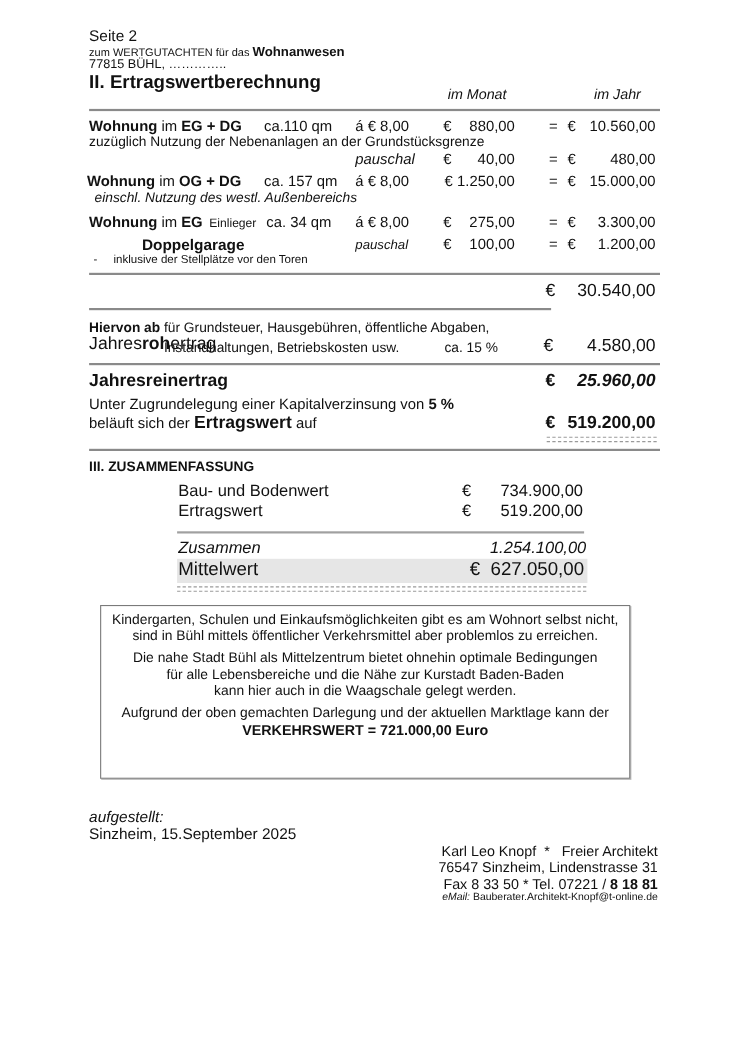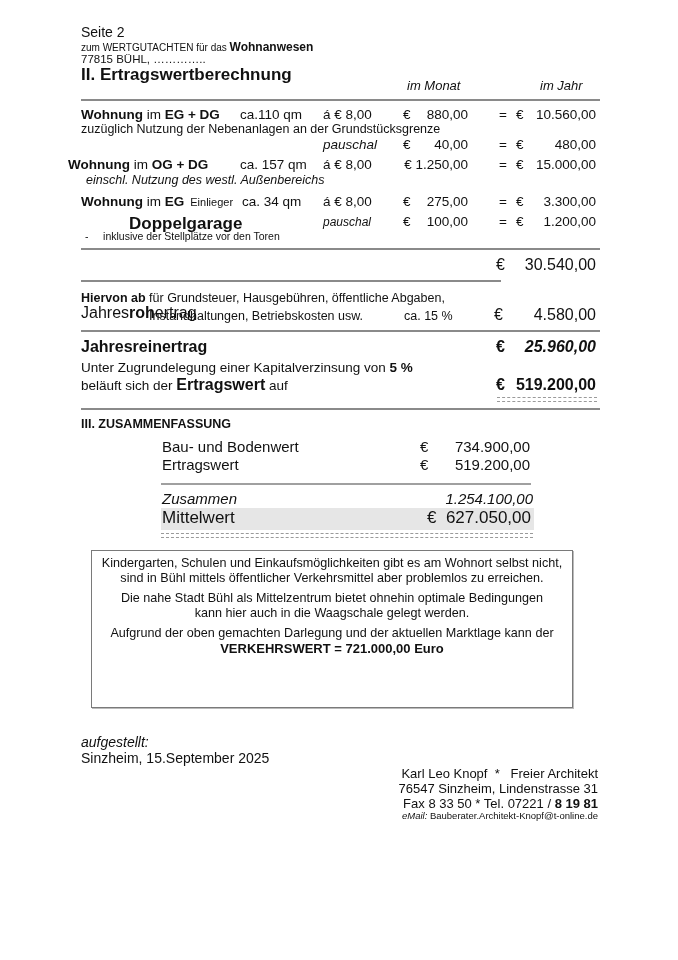--- a/index.html
+++ b/index.html
@@ -42,21 +42,21 @@
   <div class="abs" style="left:81px;top:122px;font-size:12.5px;">zuzüglich Nutzung der Nebenanlagen an der Grundstücksgrenze</div>
   <div class="abs i" style="left:323px;top:137px;font-size:13.5px;">pauschal</div>
   <div class="abs" style="left:403px;top:137px;font-size:13.5px;">€</div>
   <div class="abs r" style="left:410px;top:137px;width:58px;font-size:13.5px;">40,00</div>
   <div class="abs" style="left:499px;top:137px;font-size:13.5px;">=</div>
   <div class="abs" style="left:516px;top:137px;font-size:13.5px;">€</div>
   <div class="abs r" style="left:520px;top:137px;width:76px;font-size:13.5px;">480,00</div>
 </div>
 
 <div>
-  <div class="abs" style="left:68px;top:157px;font-size:13.5px;"><span class="b">Wohnung</span><span> im </span><span class="b">OG + DG</span></div>
+  <div class="abs" style="left:79px;top:157px;font-size:13.5px;"><span class="b">Wohnung</span><span> im </span><span class="b">OG + DG</span></div>
   <div class="abs" style="left:240px;top:157px;font-size:13.5px;">ca. 157 qm</div>
   <div class="abs" style="left:323px;top:157px;font-size:13.5px;">á € 8,00</div>
   <div class="abs r" style="left:395px;top:157px;width:73px;font-size:13.5px;">€ 1.250,00</div>
   <div class="abs" style="left:499px;top:157px;font-size:13.5px;">=</div>
   <div class="abs" style="left:516px;top:157px;font-size:13.5px;">€</div>
   <div class="abs r" style="left:520px;top:157px;width:76px;font-size:13.5px;">15.000,00</div>
   <div class="abs i" style="left:86px;top:173px;font-size:12.5px;">einschl. Nutzung des westl. Außenbereichs</div>
 </div>
 
 <div>
@@ -64,21 +64,21 @@
   <div class="abs" style="left:242px;top:194px;font-size:13.5px;">ca. 34 qm</div>
   <div class="abs" style="left:323px;top:194px;font-size:13.5px;">á € 8,00</div>
   <div class="abs" style="left:403px;top:194px;font-size:13.5px;">€</div>
   <div class="abs r" style="left:410px;top:194px;width:58px;font-size:13.5px;">275,00</div>
   <div class="abs" style="left:499px;top:194px;font-size:13.5px;">=</div>
   <div class="abs" style="left:516px;top:194px;font-size:13.5px;">€</div>
   <div class="abs r" style="left:520px;top:194px;width:76px;font-size:13.5px;">3.300,00</div>
 </div>
 
 <div>
-  <div class="abs b" style="left:81px;top:214px;font-size:17px;padding-left:48px;">Doppelgarage</div>
+  <div class="abs b" style="left:81px;top:214px;font-size:14px;padding-left:48px;">Doppelgarage</div>
   <div class="abs i" style="left:323px;top:215px;font-size:12px;">pauschal</div>
   <div class="abs" style="left:403px;top:214px;font-size:13.5px;">€</div>
   <div class="abs r" style="left:410px;top:214px;width:58px;font-size:13.5px;">100,00</div>
   <div class="abs" style="left:499px;top:214px;font-size:13.5px;">=</div>
   <div class="abs" style="left:516px;top:214px;font-size:13.5px;">€</div>
   <div class="abs r" style="left:520px;top:214px;width:76px;font-size:13.5px;">1.200,00</div>
   <div class="abs" style="left:85px;top:230px;font-size:10.5px;white-space:pre;">-     inklusive der Stellplätze vor den Toren</div>
 </div>
 
 <div class="hr" style="left:81px;top:248px;width:519px;"></div>
@@ -136,24 +136,25 @@
 <div>
   <div class="abs" style="left:162px;top:508px;font-size:17px;">Mittelwert</div>
   <div class="abs r" style="left:400px;top:508px;width:131px;font-size:17px;white-space:pre;">€  627.050,00</div>
 </div>
 <div class="dbl" style="left:161px;top:533px;width:372px;"></div>
 
 <div class="box">
   <p style="margin-top:5px;">Kindergarten, Schulen und Einkaufsmöglichkeiten gibt es am Wohnort selbst nicht,</p>
   <p>sind in Bühl mittels öffentlicher Verkehrsmittel aber problemlos zu erreichen.</p>
   <p style="margin-top:5px;">Die nahe Stadt Bühl als Mittelzentrum bietet ohnehin optimale Bedingungen</p>
+  <p>für alle Lebensbereiche und die Nähe zur Kurstadt Baden-Baden</p>
   <p>kann hier auch in die Waagschale gelegt werden.</p>
   <p style="margin-top:5px;">Aufgrund der oben gemachten Darlegung und der aktuellen Marktlage kann der</p>
   <p class="b" style="font-size:13px;">VERKEHRSWERT = 721.000,00 Euro</p>
 </div>
 
 <div class="abs i" style="left:81px;top:734px;font-size:14px;">aufgestellt:</div>
 <div class="abs" style="left:81px;top:750px;font-size:14px;text-align:right;">Sinzheim, 15.September 2025</div>
 
 <div class="abs r" style="left:340px;top:766px;width:258px;font-size:13px;white-space:pre;">Karl Leo Knopf  *   Freier Architekt</div>
 <div class="abs r" style="left:340px;top:781px;width:258px;font-size:13px;">76547 Sinzheim, Lindenstrasse 31</div>
-<div class="abs r" style="left:340px;top:796px;width:258px;font-size:13px;"><span>Fax 8 33 50 * Tel. 07221 / </span><span class="b">8 19 81</span></div>
+<div class="abs r" style="left:340px;top:796px;width:258px;font-size:13px;"><span>Fax 8 33 50 * Tel. 07221 / </span><span class="b">8 18 81</span></div>
 <div class="abs r" style="left:340px;top:810px;width:258px;font-size:9.5px;"><span class="i">eMail:</span><span> Bauberater.Architekt-Knopf@t-online.de</span></div>
 
 </body></html>

